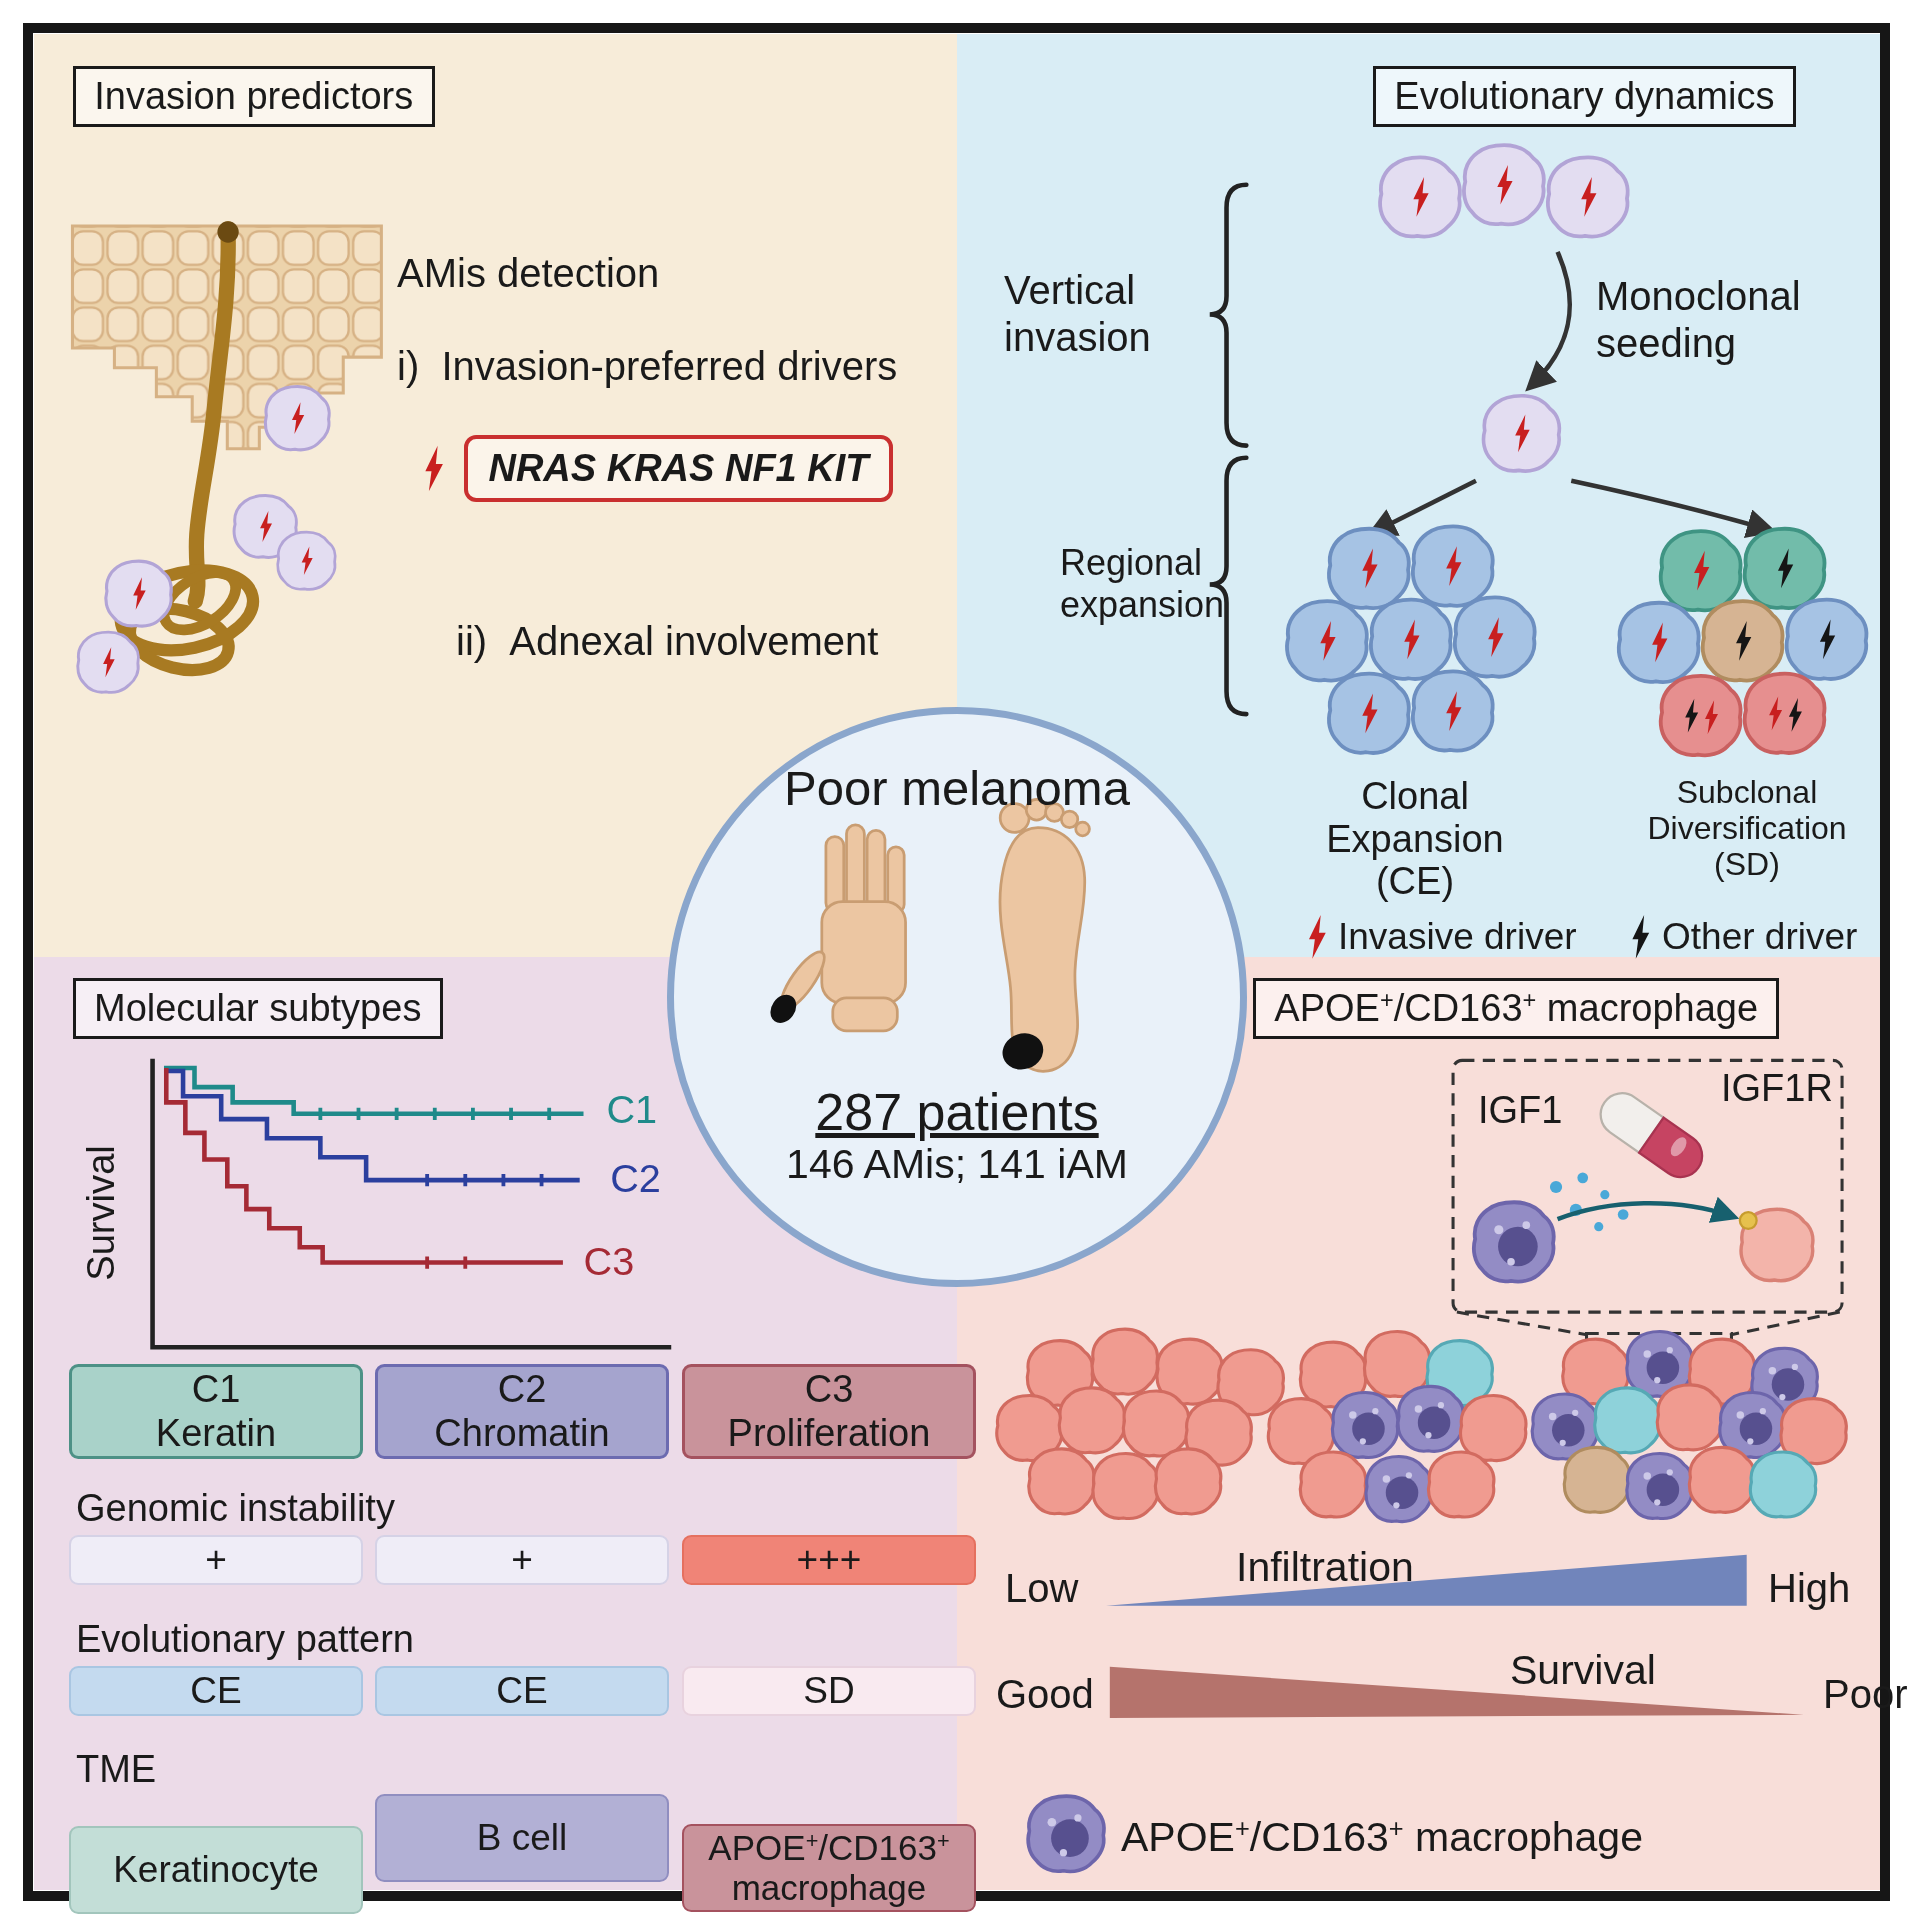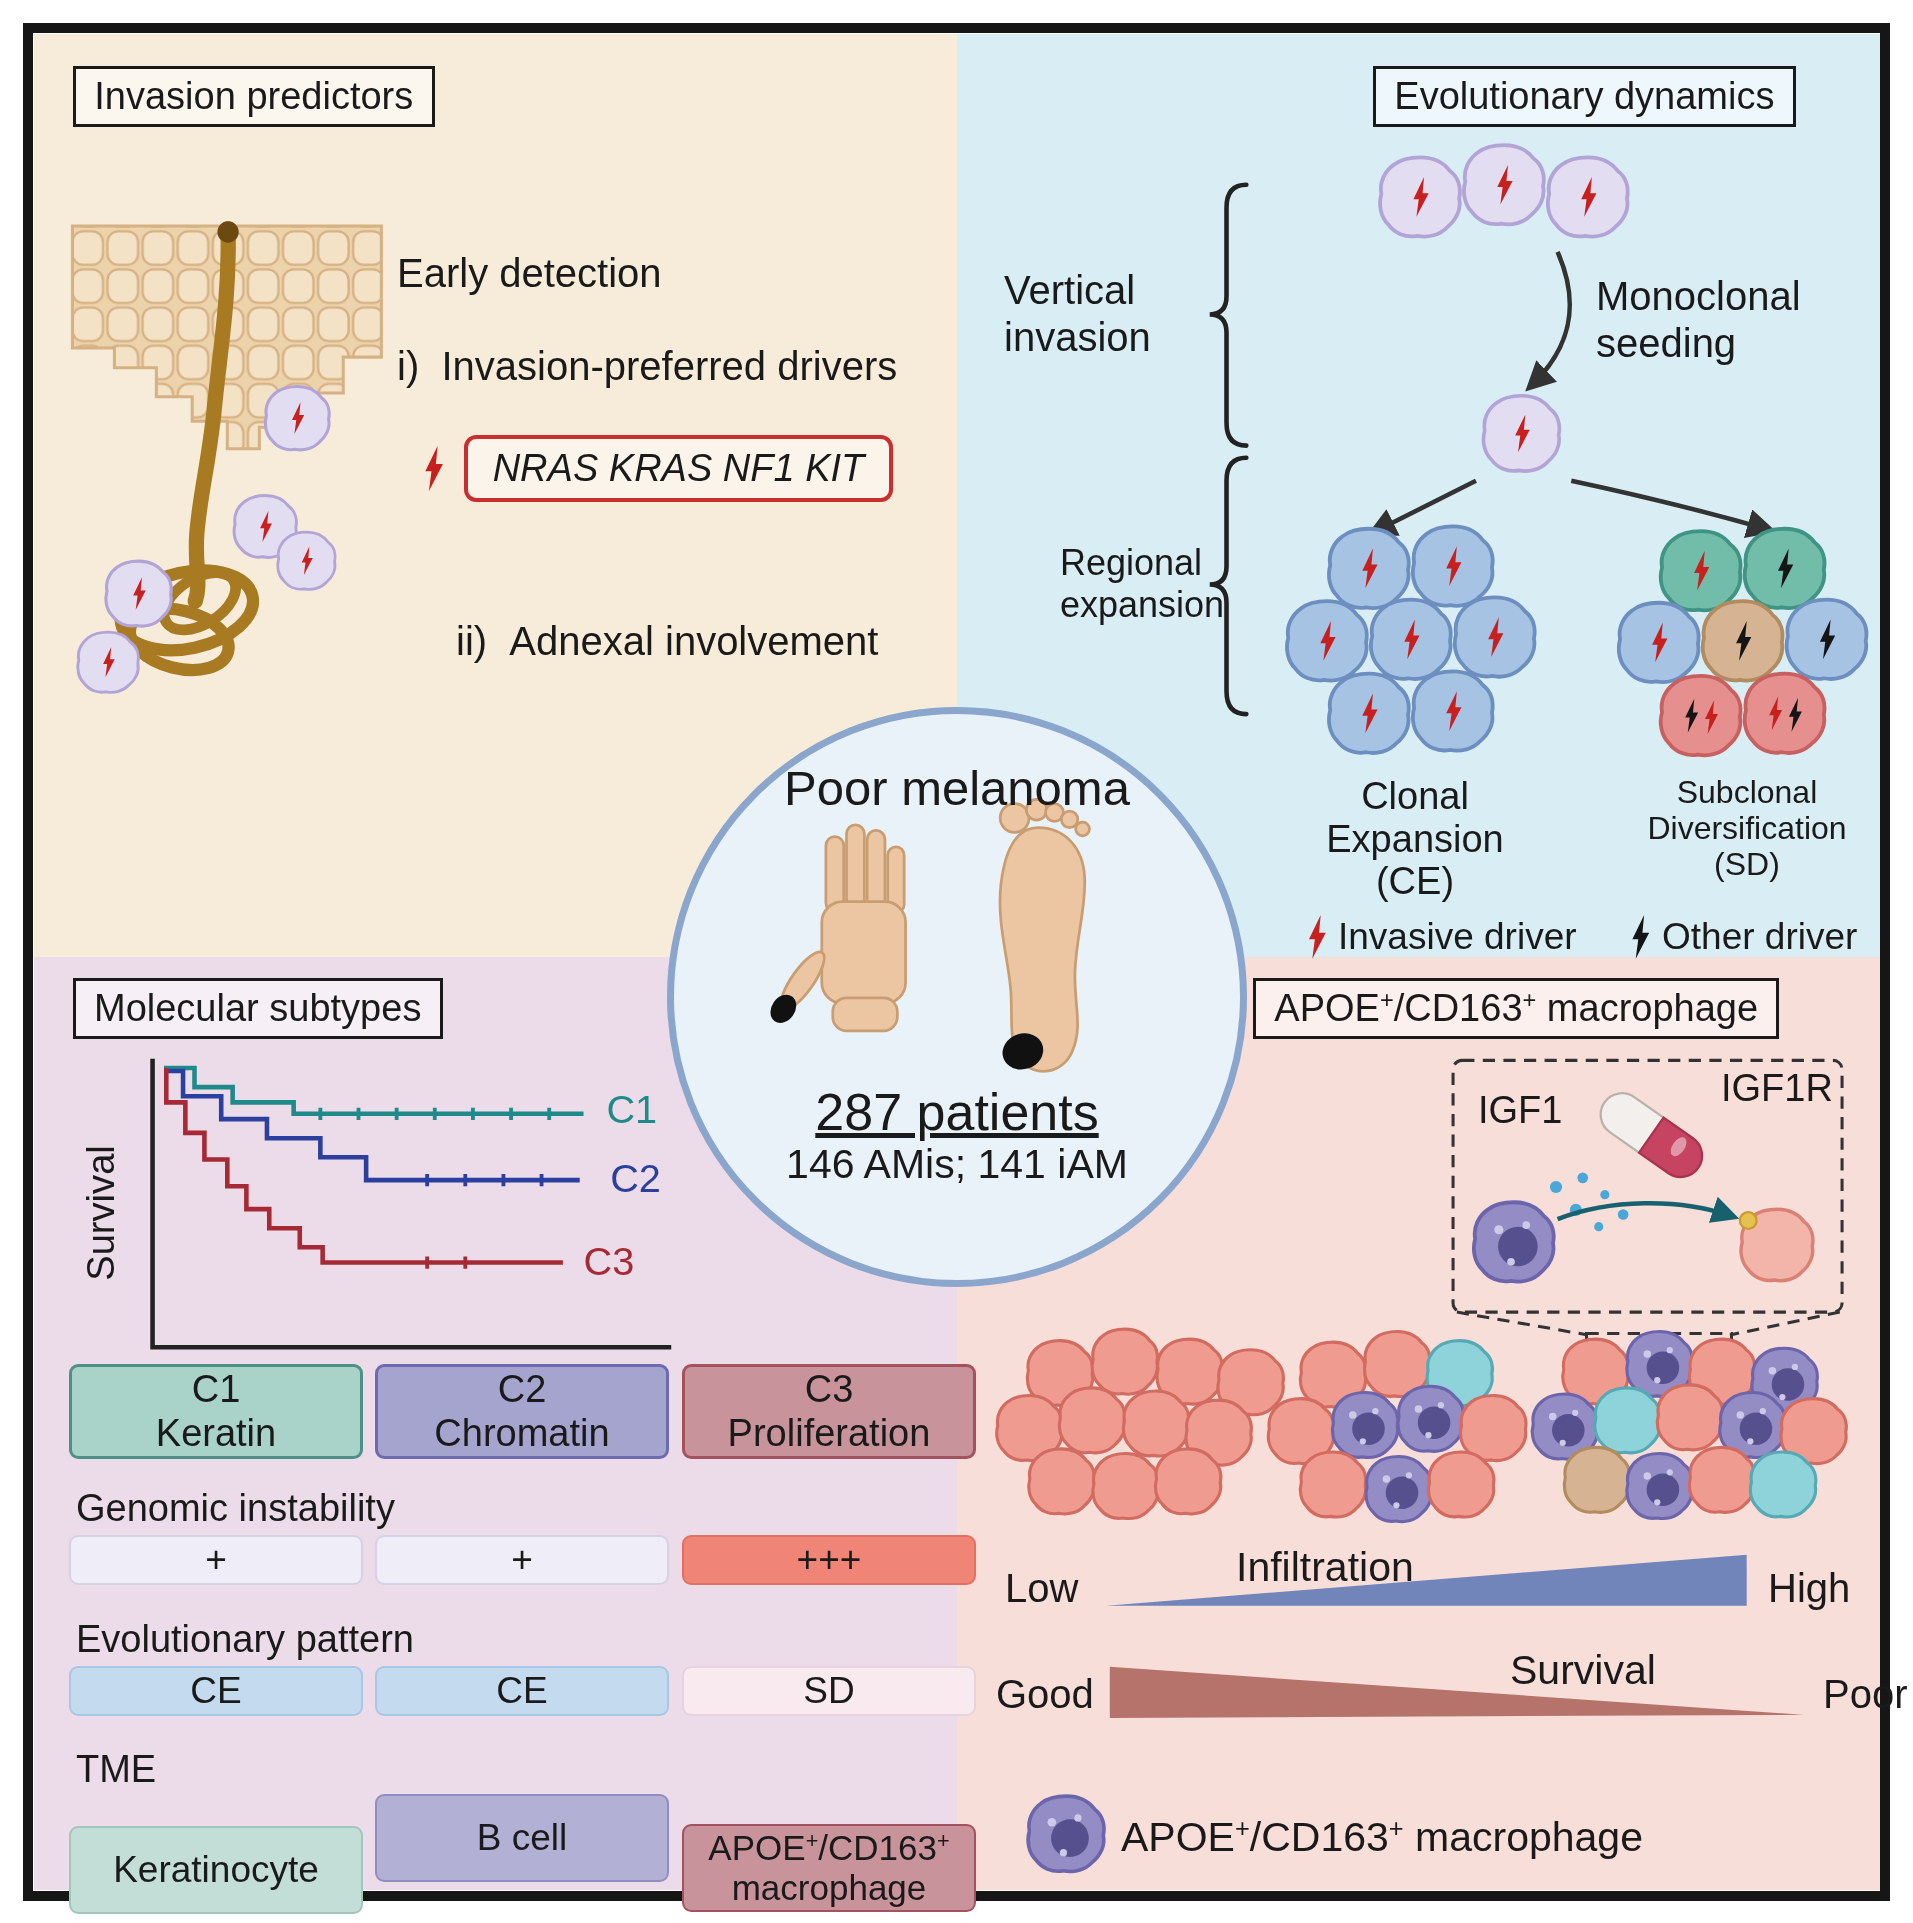--- a/index.html
+++ b/index.html
@@ -14,21 +14,21 @@
          border:10.7px solid #161616;box-sizing:border-box;pointer-events:none;}
   .circle{position:absolute;left:667px;top:707px;width:580px;height:580px;border-radius:50%;
           background:#e9f1f9;border:7.6px solid #8aa6cc;box-sizing:border-box;}
   svg.layer{position:absolute;left:0;top:0;width:1913px;height:1924px;}
   .t{position:absolute;font-size:38px;line-height:1.18;}
   .ptitle{position:absolute;border:3.1px solid #1a1a1a;background:rgba(255,255,255,0.55);
           padding:6.1px 18.3px;font-size:38px;white-space:nowrap;}
   .center-text{position:absolute;left:667px;width:580px;text-align:center;}
   .genebox{position:absolute;left:464px;top:435px;width:429px;height:67px;border:4.6px solid #c92f2f;
            border-radius:12.2px;background:#fbf4ea;display:flex;align-items:center;justify-content:center;
-           font-style:italic;font-weight:400;font-size:38px;box-sizing:border-box;}
+           font-style:italic;font-weight:700;font-size:38px;box-sizing:border-box;}
   .mbox{position:absolute;display:flex;flex-direction:column;align-items:center;justify-content:center;
         text-align:center;border-radius:9.2px;box-sizing:border-box;font-size:38px;line-height:1.15;}
   .c1box{background:#a9d2c9;border:3.8px solid #4d9186;}
   .c2box{background:#a5a4ce;border:3.8px solid #6c6bb0;}
   .c3box{background:#c9939b;border:3.8px solid #a4525f;}
   .plainbox{background:#efedf7;border:2.3px solid #d5d2e6;}
   .hotbox{background:#f08477;border:2.3px solid #e5705f;}
   .cebox{background:#c4daef;border:2.3px solid #a9c6e2;}
   .sdbox{background:#f9eaf0;border:2.3px solid #e8d2de;}
   .kerbox{background:#c3ded7;border:2.3px solid #a2c5bc;margin-top:32px;}
@@ -388,21 +388,21 @@
     <use href="#macroCell" transform="translate(1398,2404) scale(0.95)"></use>
   </svg>
 
   <div class="ptitle" style="left:73px;top:66px;">Invasion predictors</div>
   <div class="ptitle" style="left:1373px;top:66px;">Evolutionary dynamics</div>
   <div class="ptitle" style="left:73px;top:978px;padding-left:18px;">Molecular subtypes</div>
   <div class="ptitle" style="left:1253px;top:978px;">
     <span>APOE</span><span class="sup">+</span><span>/CD163</span><span class="sup">+</span>&nbsp;<span>macrophage</span>
   </div>
 
-  <div class="t" style="left:397px;top:250px;font-size:40px;">Early detection</div>
+  <div class="t" style="left:397px;top:250px;font-size:40px;">AMis detection</div>
   <div class="t" style="left:397px;top:343px;font-size:40px;">
     <span>i)</span>&nbsp;&nbsp;<span>Invasion-preferred drivers</span>
   </div>
   <div class="genebox">NRAS KRAS NF1 KIT</div>
   <div class="t" style="left:456px;top:618px;font-size:40px;">
     <span>ii)</span>&nbsp;&nbsp;<span>Adnexal involvement</span>
   </div>
 
   <div class="t wrap" style="left:1004px;top:267px;width:191px;font-size:40px;">Vertical invasion</div>
   <div class="t wrap" style="left:1596px;top:273px;width:244px;font-size:40px;">Monoclonal seeding</div>

